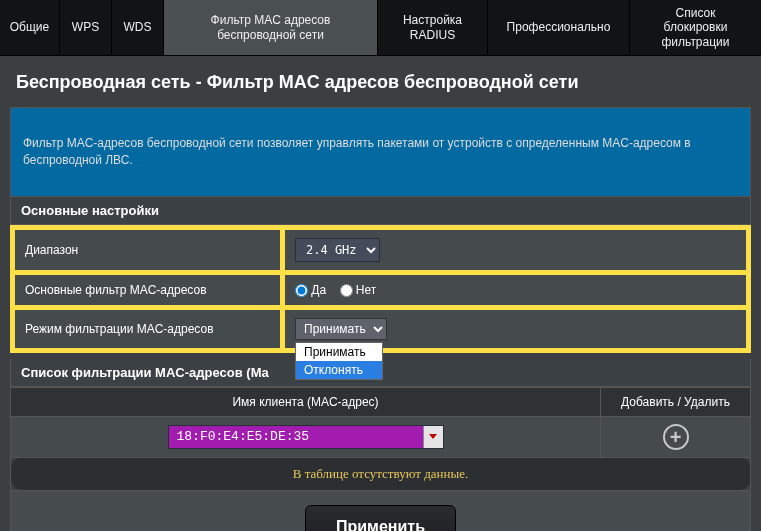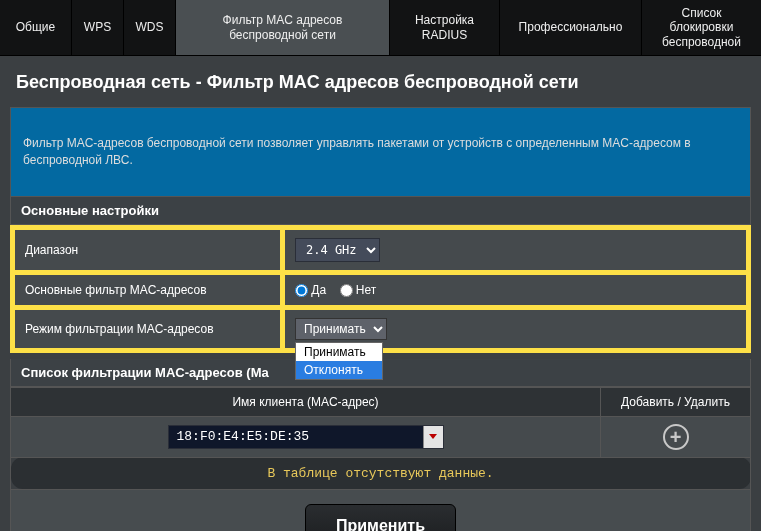--- a/index.html
+++ b/index.html
@@ -128,21 +128,21 @@
     color: #fff;
   }
   .list-table th { background: #2e3235; font-weight: normal; }
   .list-table td { background: #454a4d; }
   .list-table td.action-col, .list-table th.action-col { width: 150px; }
   .mac-input {
     display: inline-flex;
     align-items: stretch;
     width: 276px;
     height: 24px;
-    background: #0f172a;
+    background: #a21caf;
     border: 1px solid #2a2e38;
   }
   .mac-input .mac-text {
     flex: 1;
     display: flex;
     align-items: center;
     padding-left: 8px;
     font-family: "Courier New", monospace;
     font-size: 13px;
     color: #fff;
@@ -172,21 +172,21 @@
     color: #c8c8c8;
     font-size: 20px;
     font-weight: bold;
     cursor: pointer;
     line-height: 1;
   }
   .empty-row td {
     background: #2b2f32;
     text-align: center;
     color: #e8c85a;
-    font-family: Liberation Mono, monospace;
+    font-family: Liberation Serif, serif;
     font-size: 13px;
     padding: 8px;
     border-radius: 12px;
   }
   .apply-row {
     text-align: center;
     padding: 14px 0 6px 0;
   }
   .apply-btn {
     display: inline-block;
@@ -202,31 +202,31 @@
   .bottom-panel {
     border: 1px solid #555;
     border-top: none;
     background: #474c4f;
   }
 </style>
 </head>
 <body>
 
 <div class="tabs">
-  <div class="tab" style="width:72px">Общие</div>
+  <div class="tab" style="width:60px">Общие</div>
   <div class="tab" style="width:52px">WPS</div>
   <div class="tab" style="width:52px">WDS</div>
   <div class="tab active" style="width:214px">Фильтр MAC адресов
 беспроводной сети</div>
   <div class="tab" style="width:110px">Настройка
 RADIUS</div>
   <div class="tab" style="width:142px">Профессионально</div>
   <div class="tab" style="flex:1;border-right:none">Список
 блокировки
-беспроводной</div>
+фильтрации</div>
 </div>
 
 <div class="page">
   <div class="page-title">Беспроводная сеть - Фильтр MAC адресов беспроводной сети</div>
 
   <div class="desc-box">Фильтр MAC-адресов беспроводной сети позволяет управлять пакетами от устройств с определенным MAC-адресом в беспроводной ЛВС.</div>
 
   <div class="section-header">Основные настройки</div>
 
   <table class="settings-table">

